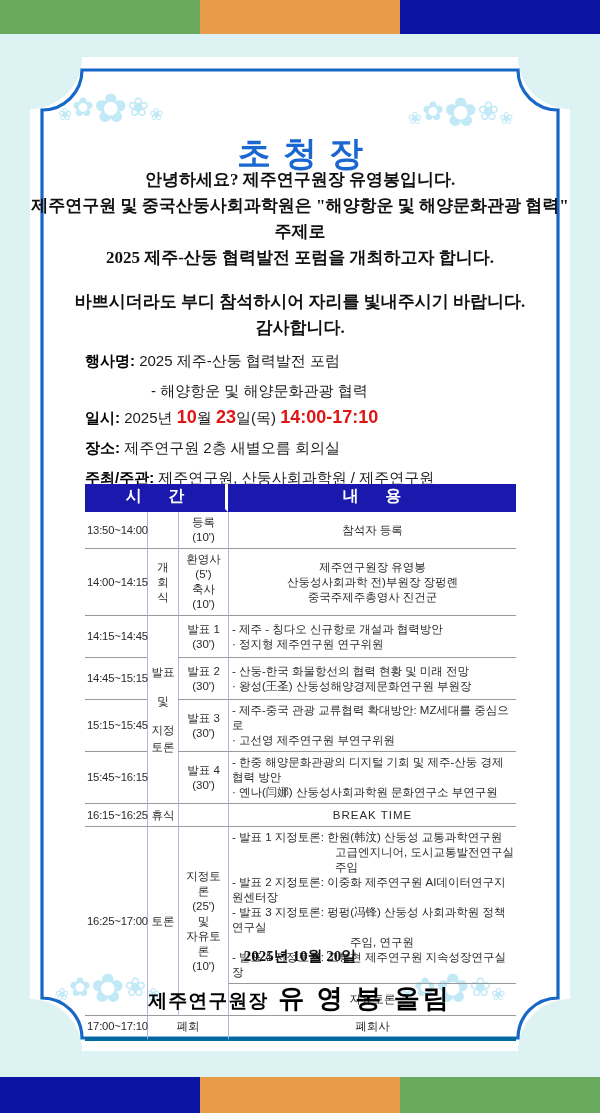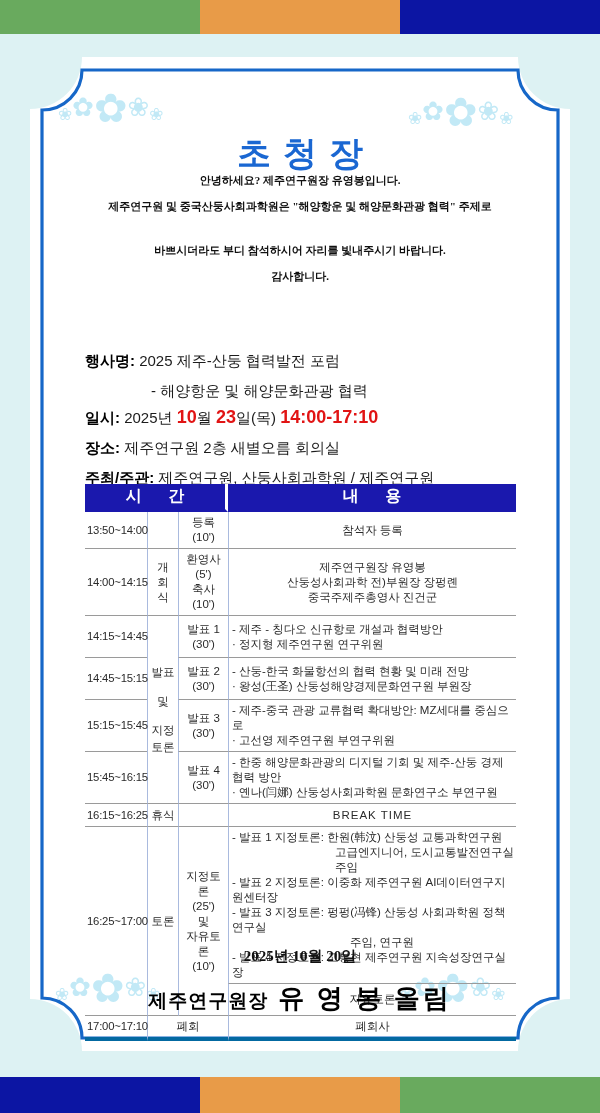--- a/index.html
+++ b/index.html
@@ -24,21 +24,21 @@
   .ornament .f-lg { font-size:40px; }
   .ornament .f-md { font-size:26px; vertical-align:6px; }
   .ornament .f-sm { font-size:17px; vertical-align:2px; }
 
   .title { position:absolute; top:103px; left:0; width:600px; text-align:center;
            font-family:"Liberation Serif","DejaVu Serif",serif; font-weight:700;
            font-size:34px; color:#1a67d2; letter-spacing:12px; text-indent:12px;margin-top:28px; }
 
   .greeting { position:absolute; top:167px; left:30px; width:540px; text-align:center;
               font-family:"Liberation Serif","DejaVu Serif",serif; font-weight:700;
-              font-size:11px; color:#101010; line-height:26px; }
+              font-size:17px; color:#101010; line-height:26px; }
   .greeting .gap { height:18px; }
 
   .details { position:absolute; left:85px; top:350px; width:445px; font-size:15px; color:#1c1c1c; }
   .detail-row { margin-bottom:8px; line-height:22px; }
   .detail-label { font-weight:700; color:#000; }
   .detail-value { font-weight:500; }
   .detail-sub { padding-left:66px; font-weight:500; line-height:22px; margin-bottom:4px; }
   .red-big { color:#e11414; font-weight:700; font-size:18px; }
 
   
@@ -94,20 +94,21 @@
   </div>
   <div class="ornament" style="left:400px; top:968px;">
     <span class="f-sm">❀</span><span class="f-md">✿</span><span class="f-lg">✿</span><span class="f-md">❀</span><span class="f-sm">❀</span>
   </div>
 
   <div class="title">초청장</div>
 
   <div class="greeting">
     <div>안녕하세요? 제주연구원장 유영봉입니다.</div>
     <div>제주연구원 및 중국산둥사회과학원은 "해양항운 및 해양문화관광 협력" 주제로</div>
+    <div>2025 제주-산둥 협력발전 포럼을 개최하고자 합니다.</div>
     <div class="gap"></div>
     <div>바쁘시더라도 부디 참석하시어 자리를 빛내주시기 바랍니다.</div>
     <div>감사합니다.</div>
   </div>
 
   <div class="details">
     <div class="detail-row">
       <span class="detail-label">행사명:</span>
       <span class="detail-value">2025 제주-산둥 협력발전 포럼</span>
     </div>

